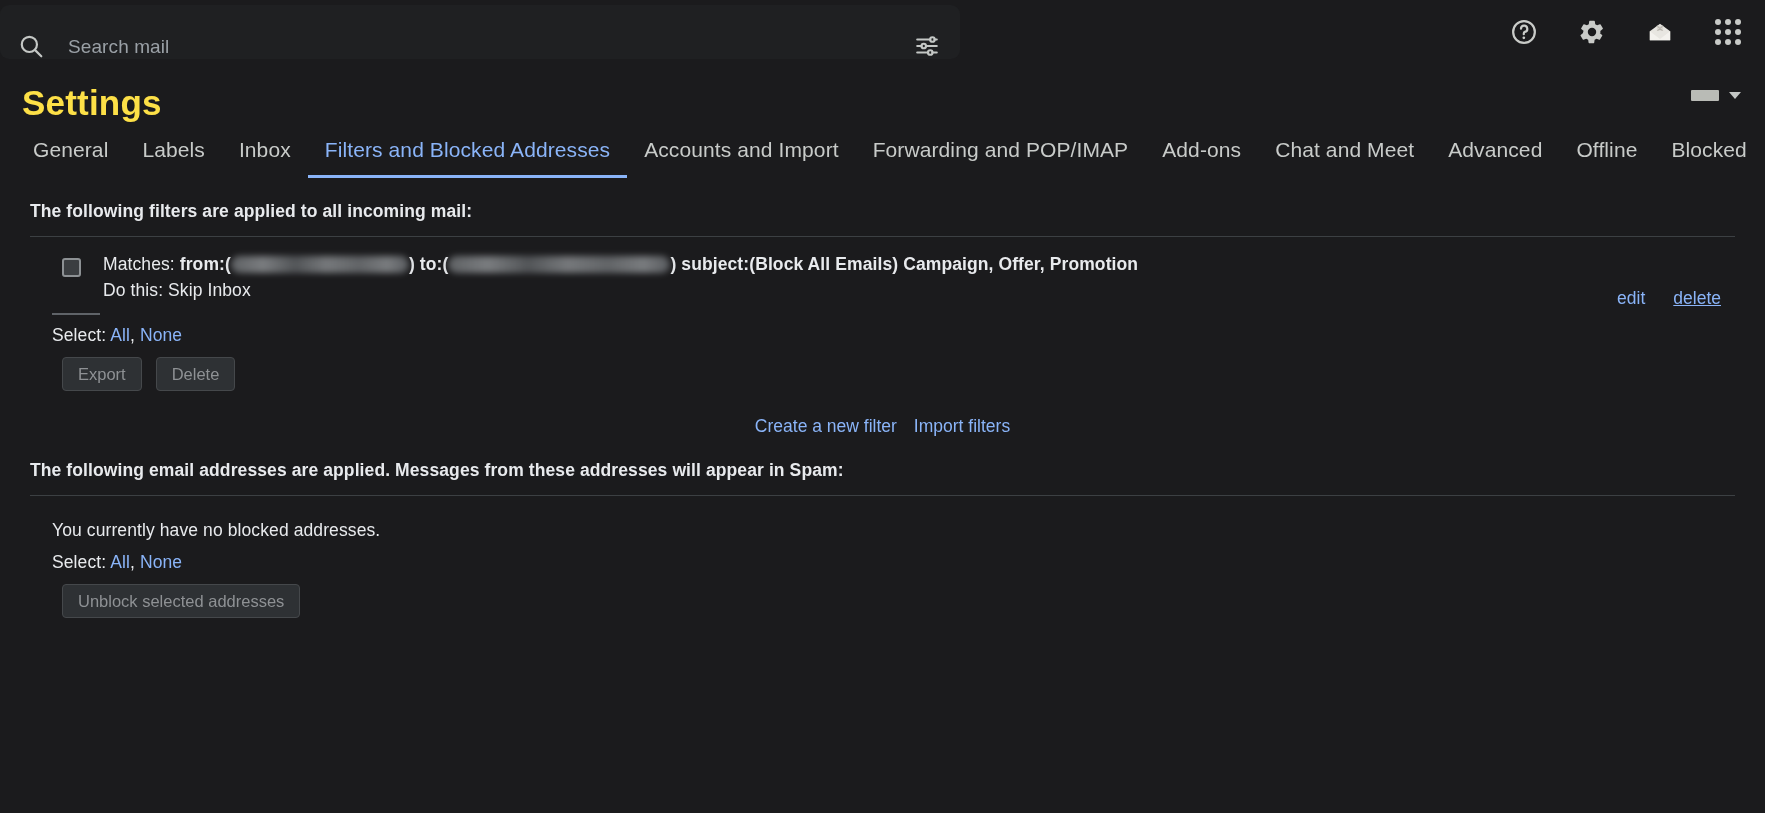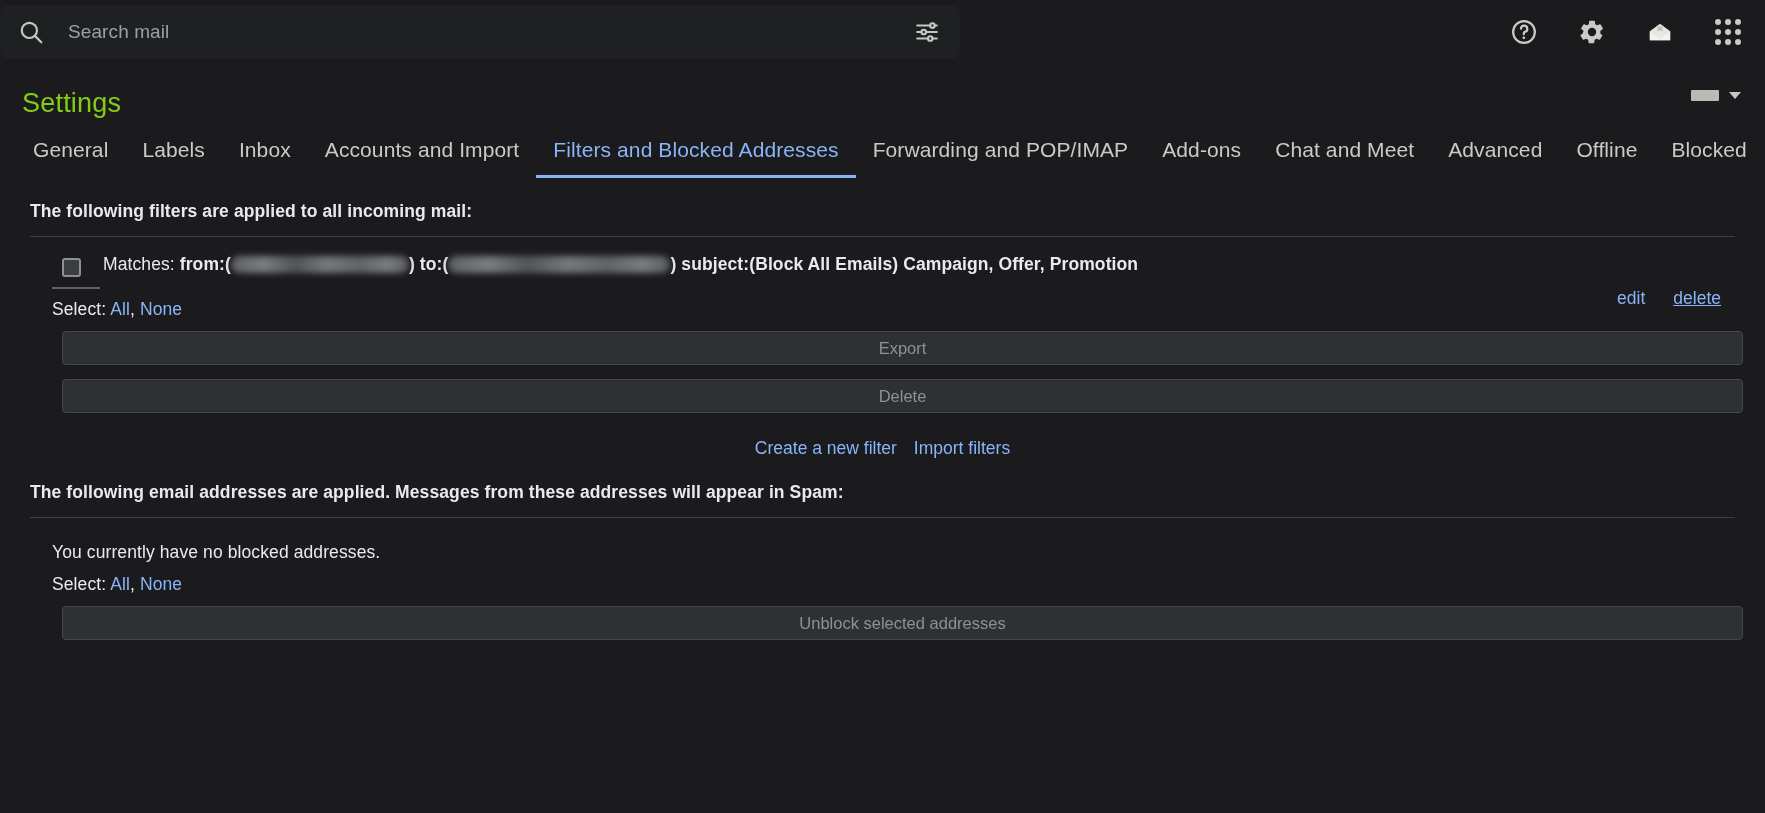--- a/index.html
+++ b/index.html
@@ -20,21 +20,21 @@
     align-items: center;
     background: #1b1b1d;
   }
   .search-wrap {
     margin-left: 0px;
     width: 960px;
     height: 54px;
     background: #1f2022;
     border-radius: 9px;
     display: flex;
-    align-items: center;
+    align-items: flex-end;
     padding: 0 20px 0 18px;
   }
   .search-icon {
     width: 26px; height: 26px;
     flex: 0 0 26px;
     color: #c4c7c5;
   }
   .search-input {
     flex: 1;
     background: transparent;
@@ -80,23 +80,23 @@
     border-radius: 50%;
     width: 6px; height: 6px;
   }
 
   
   .settings-head {
     position: relative;
     padding: 20px 0 0 22px;
   }
   .settings-title {
-    color: #84cc16;
-    font-size: 27px;
-    font-weight: 400;
+    color: #fde047;
+    font-size: 35px;
+    font-weight: 700;
     letter-spacing: .2px;
     line-height: 38px;
   }
   .lang-picker {
     position: absolute;
     right: 24px;
     top: 26px;
     display: flex;
     align-items: center;
     gap: 10px;
@@ -219,21 +219,20 @@
     line-height: 24px;
     padding: 8px 0 0 30px;
     letter-spacing: .1px;
   }
   .select-line .link { font-size: 17.5px; }
 
   .btn-row {
     display: flex;
     gap: 14px;
     padding: 10px 0 0 40px;
-    flex-direction: column;
   }
   .btn-disabled {
     background: #2e3134;
     color: #8e9194;
     border: 1px solid #45484b;
     border-radius: 4px;
     font-size: 16.5px;
     font-family: "Liberation Sans", sans-serif;
     padding: 6px 15px;
     line-height: 20px;
@@ -325,22 +324,22 @@
   <div class="lang-picker">
     <span class="lang-swatch"></span>
     <span class="caret-down"></span>
   </div>
 </div>
 
 <div class="tabs">
   <div class="tab">General</div>
   <div class="tab">Labels</div>
   <div class="tab">Inbox</div>
+  <div class="tab active">Filters and Blocked Addresses</div>
   <div class="tab">Accounts and Import</div>
-  <div class="tab active">Filters and Blocked Addresses</div>
   <div class="tab">Forwarding and POP/IMAP</div>
   <div class="tab">Add-ons</div>
   <div class="tab">Chat and Meet</div>
   <div class="tab">Advanced</div>
   <div class="tab">Offline</div>
   <div class="tab">Blocked</div>
 </div>
 
 <div class="content">
 
@@ -349,20 +348,21 @@
 
   <div class="filter-row">
     <div class="chk"></div>
     <div class="filter-text">
       <div class="filter-line">
         <span>Matches:</span>
         <b>from:(</b><span class="redact w1"></span><b>)</b>
         <b>to:(</b><span class="redact w2"></span><b>)</b>
         <b>subject:(Block All Emails) Campaign, Offer, Promotion</b>
       </div>
+      <div class="filter-line">Do this: Skip Inbox</div>
     </div>
     <div class="filter-actions">
       <span class="link">edit</span>
       <span class="link u">delete</span>
     </div>
   </div>
 
   <div class="hr-short"></div>
 
   <div class="select-line">

